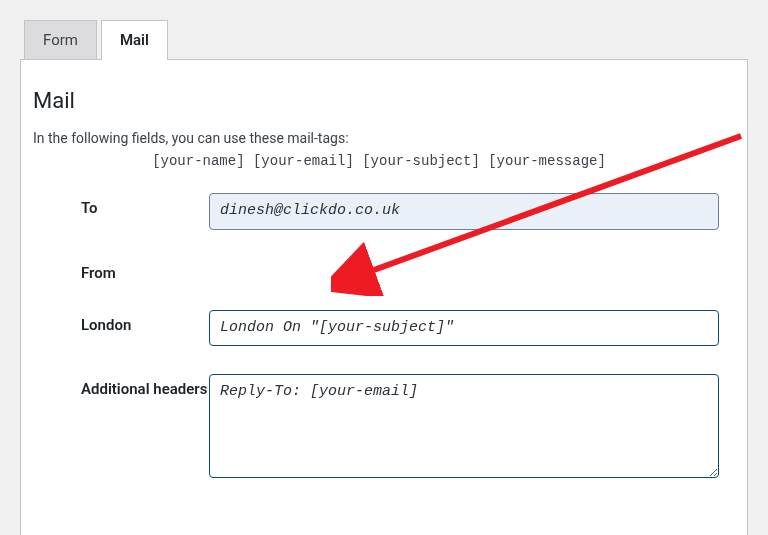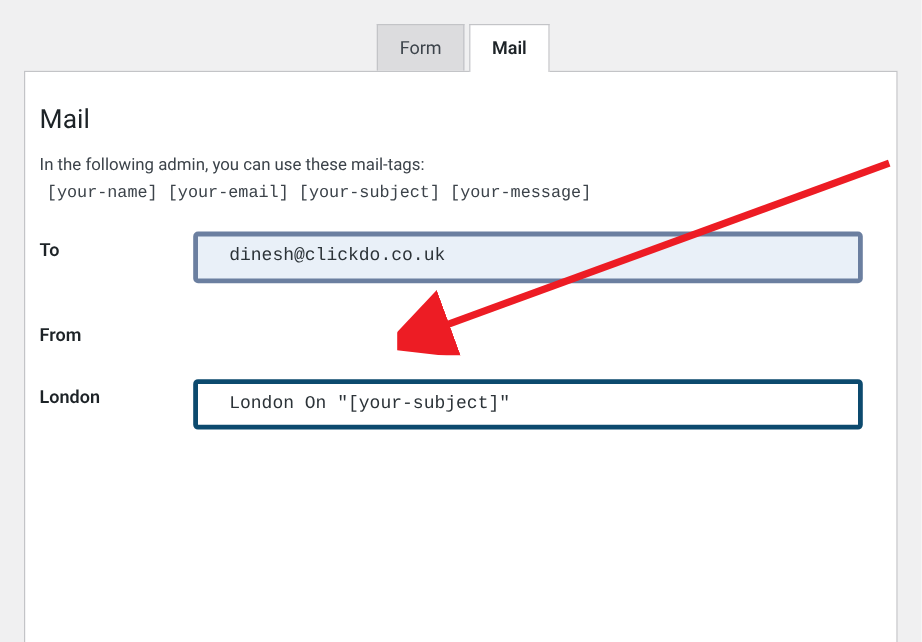--- a/index.html
+++ b/index.html
@@ -11,21 +11,20 @@
     color: #1d2327;
     font-size: 14px;
   }
   .wrap {
     padding: 20px 20px 0 20px;
   }
   .tabs {
     display: flex;
     gap: 4px;
     padding-left: 4px;
-    justify-content: center;
   }
   .tab {
     padding: 10px 18px;
     background: #dcdcde;
     border: 1px solid #c3c4c7;
     border-bottom: none;
     font-size: 15px;
     color: #3c434a;
     cursor: pointer;
     position: relative;
@@ -61,47 +60,50 @@
   }
   .desc a {
     color: #2271b1;
     text-decoration: underline;
   }
   .mailtags {
     font-family: Consolas, Monaco, "Courier New", monospace;
     font-size: 14px;
     color: #3c434a;
     margin: 4px 0 24px 6px;
+    text-align: center;
   }
   .form-row {
     display: flex;
     align-items: flex-start;
     margin-bottom: 28px;
   }
   .form-row label.lbl {
     width: 128px;
     flex-shrink: 0;
     font-size: 15px;
     color: #1d2327;
     font-weight: 600;
     padding-top: 6px;
+    margin-left: 48px;
   }
   .form-row .field {
     flex: 1;
   }
   input[type="text"], textarea {
     width: 100%;
-    border: 4px solid #0c4a6e;
+    border: 1px solid #0c4a6e;
     border-radius: 4px;
-    padding: 6px 26px;
+    padding: 6px 10px;
     font-family: Consolas, Monaco, "Courier New", monospace;
     font-size: 15px;
     color: #2c3338;
     background: #ffffff;
     line-height: 1.5;
+    font-style: italic;
   }
   input.highlight {
     background: #e9f0f8;
     border-color: #6b7fa0;
   }
   textarea {
     resize: vertical;
   }
   .arrow {
     position: absolute;
@@ -116,41 +118,47 @@
 
   <div class="tabs">
     <div class="tab">Form</div>
     <div class="tab active">Mail</div>
   </div>
 
   <div class="panel">
 
     <h2>Mail</h2>
 
-    <p class="desc">In the following admin, you can use these mail-tags:</p>
+    <p class="desc">In the following fields, you can use these mail-tags:</p>
     <div class="mailtags">[your-name] [your-email] [your-subject] [your-message]</div>
 
     <div class="form-row">
       <label class="lbl">To</label>
       <div class="field">
         <input type="text" class="highlight" value="dinesh@clickdo.co.uk" style="">
       </div>
     </div>
 
     <div class="form-row">
       <label class="lbl">From</label>
     </div>
 
     <div class="form-row">
       <label class="lbl">London</label>
       <div class="field">
         <input type="text" value="London On &quot;[your-subject]&quot;" style="">
       </div>
     </div>
 
+    <div class="form-row">
+      <label class="lbl">Additional headers</label>
+      <div class="field">
+        <textarea rows="4" style="">Reply-To: [your-email]</textarea>
+      </div>
+    </div>
 
     <svg class="arrow" width="430" height="170" style="left:310px; top:66px;">
       <defs>
         <marker id="ah" markerWidth="10" markerHeight="10" refX="2" refY="5" orient="auto">
           <path d="M0,0 L10,5 L0,10 Z" fill="#ed1c24"></path>
         </marker>
       </defs>
       <line x1="410" y1="10" x2="32" y2="148" stroke="#ed1c24" stroke-width="6" marker-end="url(#ah)"></line>
     </svg>
 

